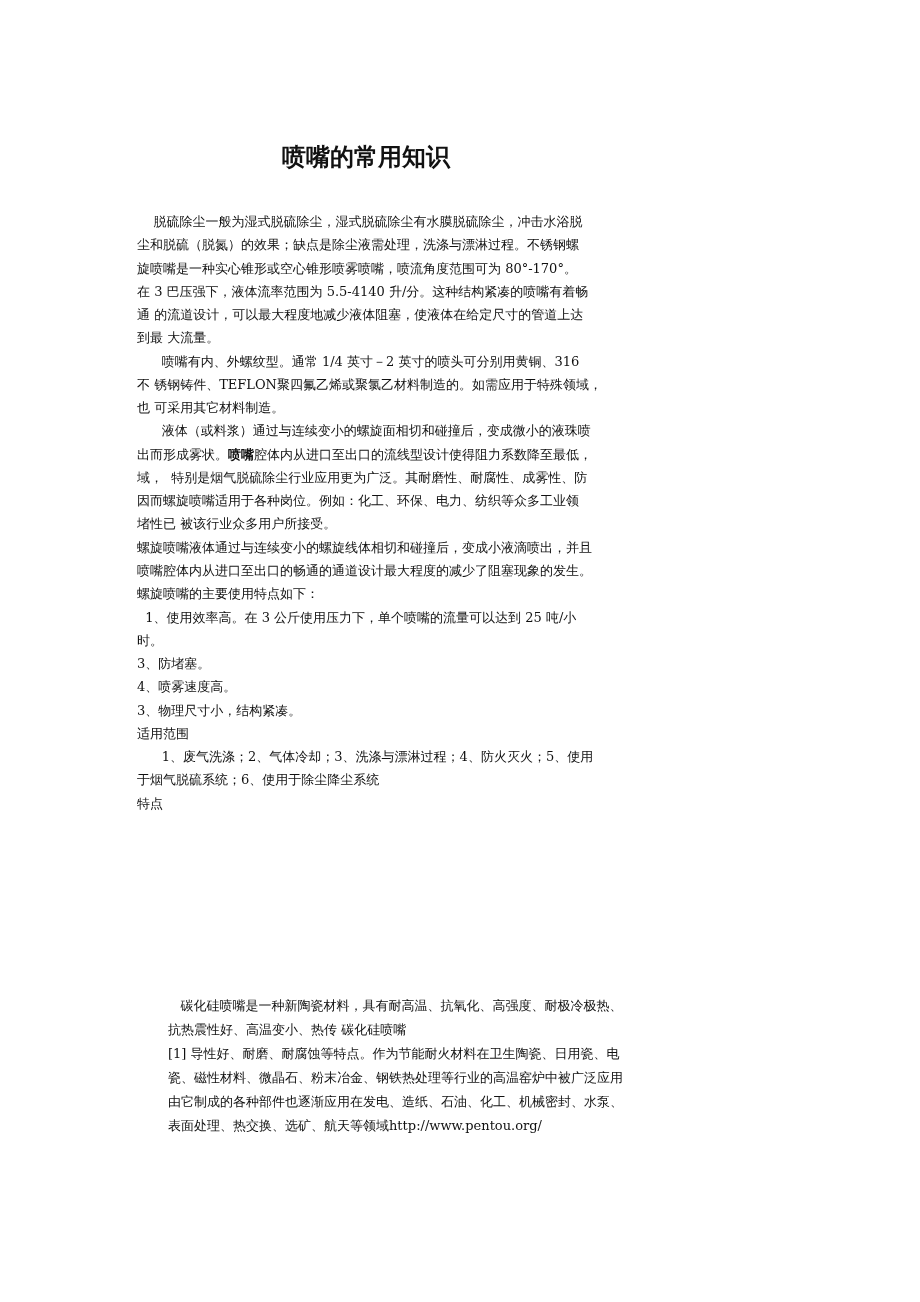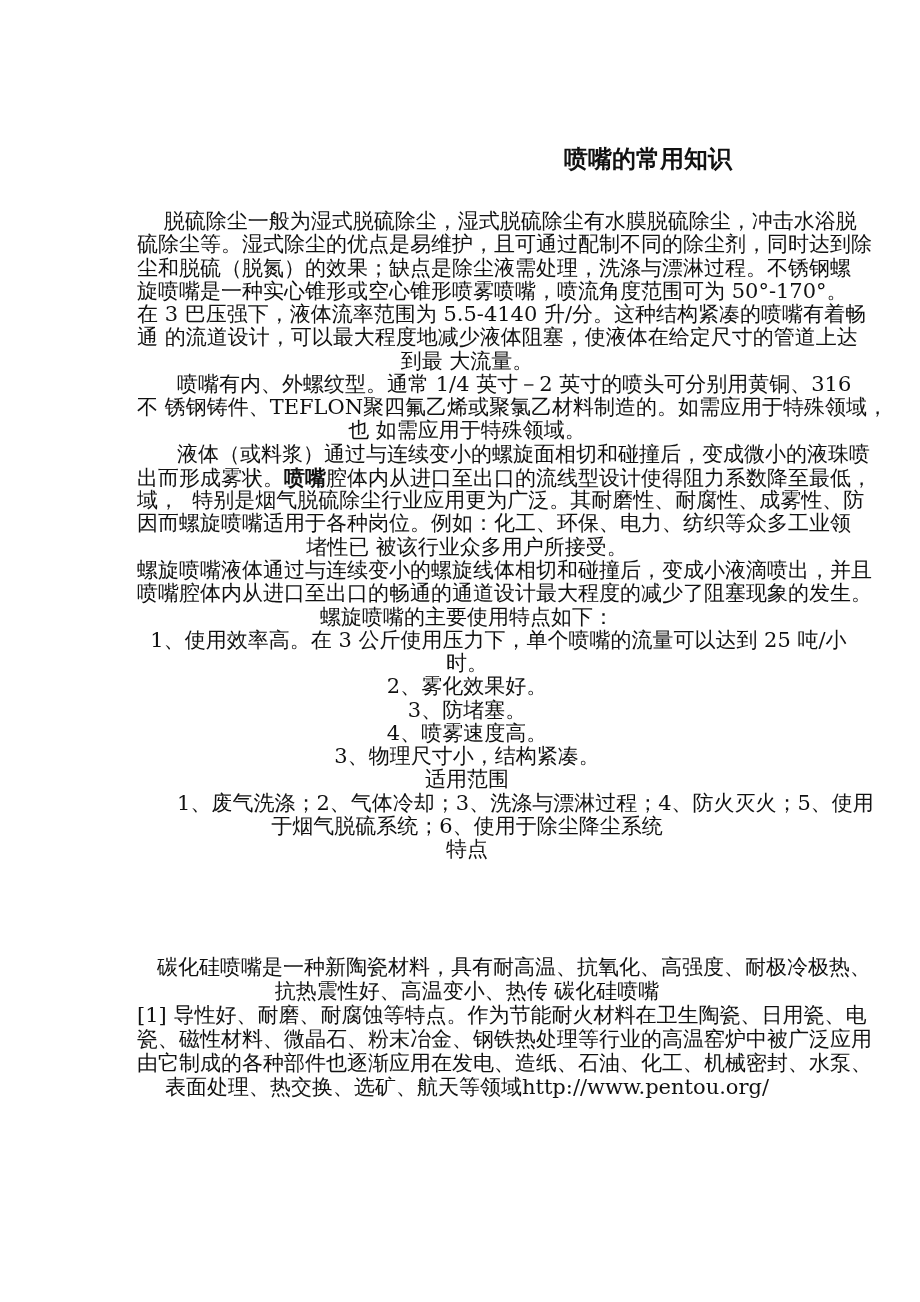--- a/index.html
+++ b/index.html
@@ -1,61 +1,59 @@
 <!DOCTYPE html>
 <html><head>
 <meta charset="utf-8">
 <style>
   html, body { margin: 0; padding: 0; background: #ffffff; }
   body { width: 920px; height: 1302px; position: relative; overflow: hidden;
          font-family: "DejaVu Serif", "Liberation Serif", serif; color: #111; }
-  .title { position: absolute; left: 0; width: 732px; top: 144px; text-align: right;
-           font-family: Liberation Sans, sans-serif; font-weight: bold;
+  .title { position: absolute; left: 0; width: 732px; top: 144px; text-align: center;
+           font-family: Liberation Mono, monospace; font-weight: bold;
            font-size: 24px; line-height: 30px; letter-spacing: 0px; }
   .block { position: absolute; left: 137px; width: 660px; }
-  .line { display: block; white-space: pre; font-size: 21px; height: 23.28px; line-height: 23.28px; text-align: center; }
+  .line { display: block; white-space: pre; font-size: 13px; height: 23.28px; line-height: 23.28px; }
   .block2 .line { height: 24px; line-height: 24px; }
   .bold { font-weight: bold; font-family: Liberation Sans, sans-serif; }
 </style>
 </head>
 <body>
 
 <div class="title">喷嘴的常用知识</div>
 
 <div class="block block1" style="top:210px;">
   <span class="line">    脱硫除尘一般为湿式脱硫除尘，湿式脱硫除尘有水膜脱硫除尘，冲击水浴脱</span>
-  <span class="line">硫除尘等。湿式除尘的优点是易维护，且可通过配制不同的除尘剂，同时达到除</span>
   <span class="line">尘和脱硫（脱氮）的效果；缺点是除尘液需处理，洗涤与漂淋过程。不锈钢螺</span>
-  <span class="line">旋喷嘴是一种实心锥形或空心锥形喷雾喷嘴，喷流角度范围可为 50°-170°。</span>
+  <span class="line">旋喷嘴是一种实心锥形或空心锥形喷雾喷嘴，喷流角度范围可为 80°-170°。</span>
   <span class="line">在 3 巴压强下，液体流率范围为 5.5-4140 升/分。这种结构紧凑的喷嘴有着畅</span>
   <span class="line">通 的流道设计，可以最大程度地减少液体阻塞，使液体在给定尺寸的管道上达</span>
   <span class="line">到最 大流量。</span>
   <span class="line">      喷嘴有内、外螺纹型。通常 1/4 英寸－2 英寸的喷头可分别用黄铜、316</span>
   <span class="line">不 锈钢铸件、TEFLON聚四氟乙烯或聚氯乙材料制造的。如需应用于特殊领域，</span>
-  <span class="line">也 如需应用于特殊领域。</span>
+  <span class="line">也 可采用其它材料制造。</span>
   <span class="line">      液体（或料浆）通过与连续变小的螺旋面相切和碰撞后，变成微小的液珠喷</span>
   <span class="line"><span>出而形成雾状。</span><span class="bold">喷嘴</span><span>腔体内从进口至出口的流线型设计使得阻力系数降至最低，</span></span>
   <span class="line">域，  特别是烟气脱硫除尘行业应用更为广泛。其耐磨性、耐腐性、成雾性、防</span>
   <span class="line">因而螺旋喷嘴适用于各种岗位。例如：化工、环保、电力、纺织等众多工业领</span>
   <span class="line">堵性已 被该行业众多用户所接受。</span>
   <span class="line">螺旋喷嘴液体通过与连续变小的螺旋线体相切和碰撞后，变成小液滴喷出，并且</span>
   <span class="line">喷嘴腔体内从进口至出口的畅通的通道设计最大程度的减少了阻塞现象的发生。</span>
   <span class="line">螺旋喷嘴的主要使用特点如下：</span>
   <span class="line">  1、使用效率高。在 3 公斤使用压力下，单个喷嘴的流量可以达到 25 吨/小</span>
   <span class="line">时。</span>
-  <span class="line">2、雾化效果好。</span>
   <span class="line">3、防堵塞。</span>
   <span class="line">4、喷雾速度高。</span>
   <span class="line">3、物理尺寸小，结构紧凑。</span>
   <span class="line">适用范围</span>
   <span class="line">      1、废气洗涤；2、气体冷却；3、洗涤与漂淋过程；4、防火灭火；5、使用</span>
   <span class="line">于烟气脱硫系统；6、使用于除尘降尘系统</span>
   <span class="line">特点</span>
 </div>
 
-<div class="block block2" style="top:955px;">
+<div class="block block2" style="top:994px;margin-left:31px;">
   <span class="line">   碳化硅喷嘴是一种新陶瓷材料，具有耐高温、抗氧化、高强度、耐极冷极热、</span>
   <span class="line">抗热震性好、高温变小、热传 碳化硅喷嘴</span>
   <span class="line">[1] 导性好、耐磨、耐腐蚀等特点。作为节能耐火材料在卫生陶瓷、日用瓷、电</span>
   <span class="line">瓷、磁性材料、微晶石、粉末冶金、钢铁热处理等行业的高温窑炉中被广泛应用</span>
   <span class="line">由它制成的各种部件也逐渐应用在发电、造纸、石油、化工、机械密封、水泵、</span>
   <span class="line">表面处理、热交换、选矿、航天等领域http://www.pentou.org/</span>
 </div>
 
 </body></html>

